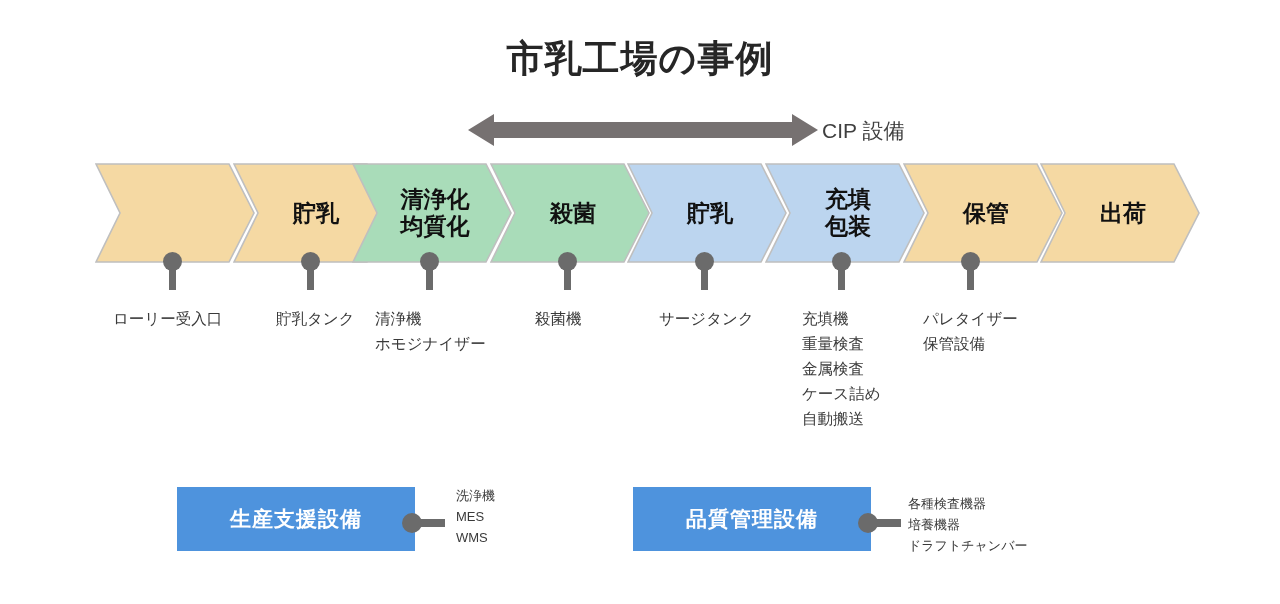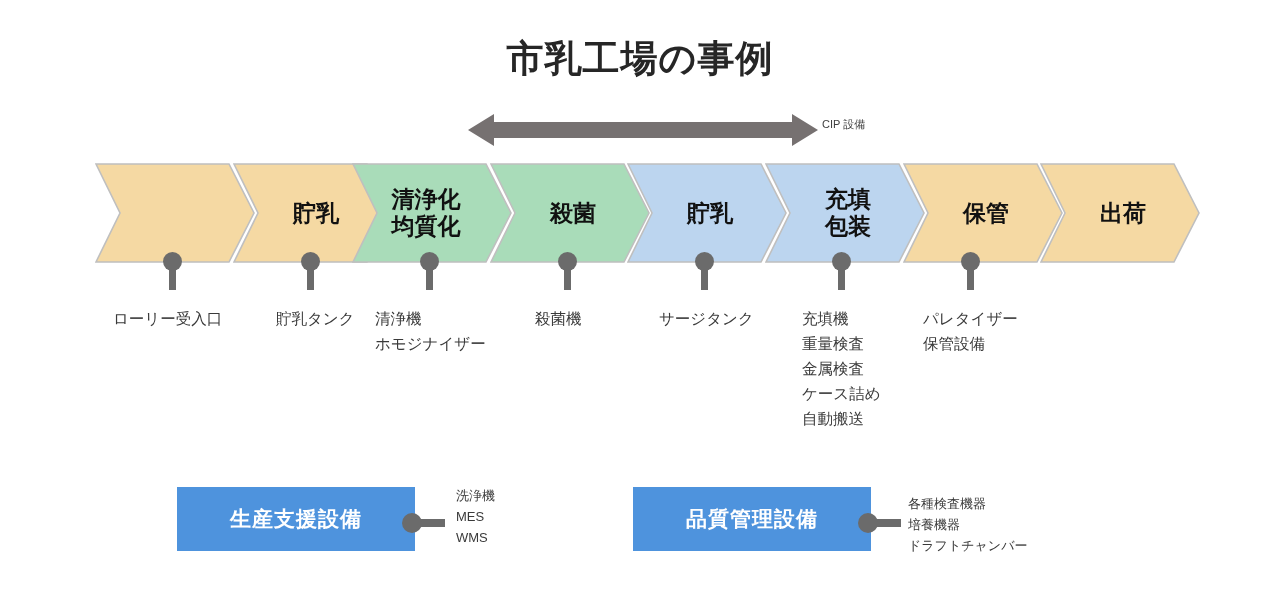--- a/index.html
+++ b/index.html
@@ -35,21 +35,21 @@
     left: 468px;
     top: 112px;
     width: 350px;
     height: 36px;
   }
   #cip-arrow-wrap svg { display: block; }
   #cip-label {
     position: absolute;
     left: 822px;
     top: 117px;
-    font-size: 11px;
+    font-size: 21px;
     color: #3f3f3f;
     white-space: nowrap;
   }
 
   
   #process-band {
     position: absolute;
     left: 0;
     top: 163px;
     width: 1280px;
@@ -178,21 +178,21 @@
       </svg>
     </div>
     <div class="chevron-label" style="left: 246px; width: 140px;">
       <span>貯乳</span>
     </div>
     <div class="chevron" style="left: 352px; width: 160px;">
       <svg width="160" height="100" viewBox="0 0 160 100" xmlns="http://www.w3.org/2000/svg">
         <polygon points="1,1 134,1 159,50 134,99 1,99 25,50" fill="#A9DCB9" stroke="#BFBFBF" stroke-width="1.6"></polygon>
       </svg>
     </div>
-    <div class="chevron-label" style="left: 356px; width: 140px;">
+    <div class="chevron-label" style="left: 365px; width: 140px;">
       <span>清浄化</span>
       <span>均質化</span>
     </div>
     <div class="chevron" style="left: 490px; width: 160px;">
       <svg width="160" height="100" viewBox="0 0 160 100" xmlns="http://www.w3.org/2000/svg">
         <polygon points="1,1 134,1 159,50 134,99 1,99 25,50" fill="#A9DCB9" stroke="#BFBFBF" stroke-width="1.6"></polygon>
       </svg>
     </div>
     <div class="chevron-label" style="left: 503px; width: 140px;">
       <span>殺菌</span>

